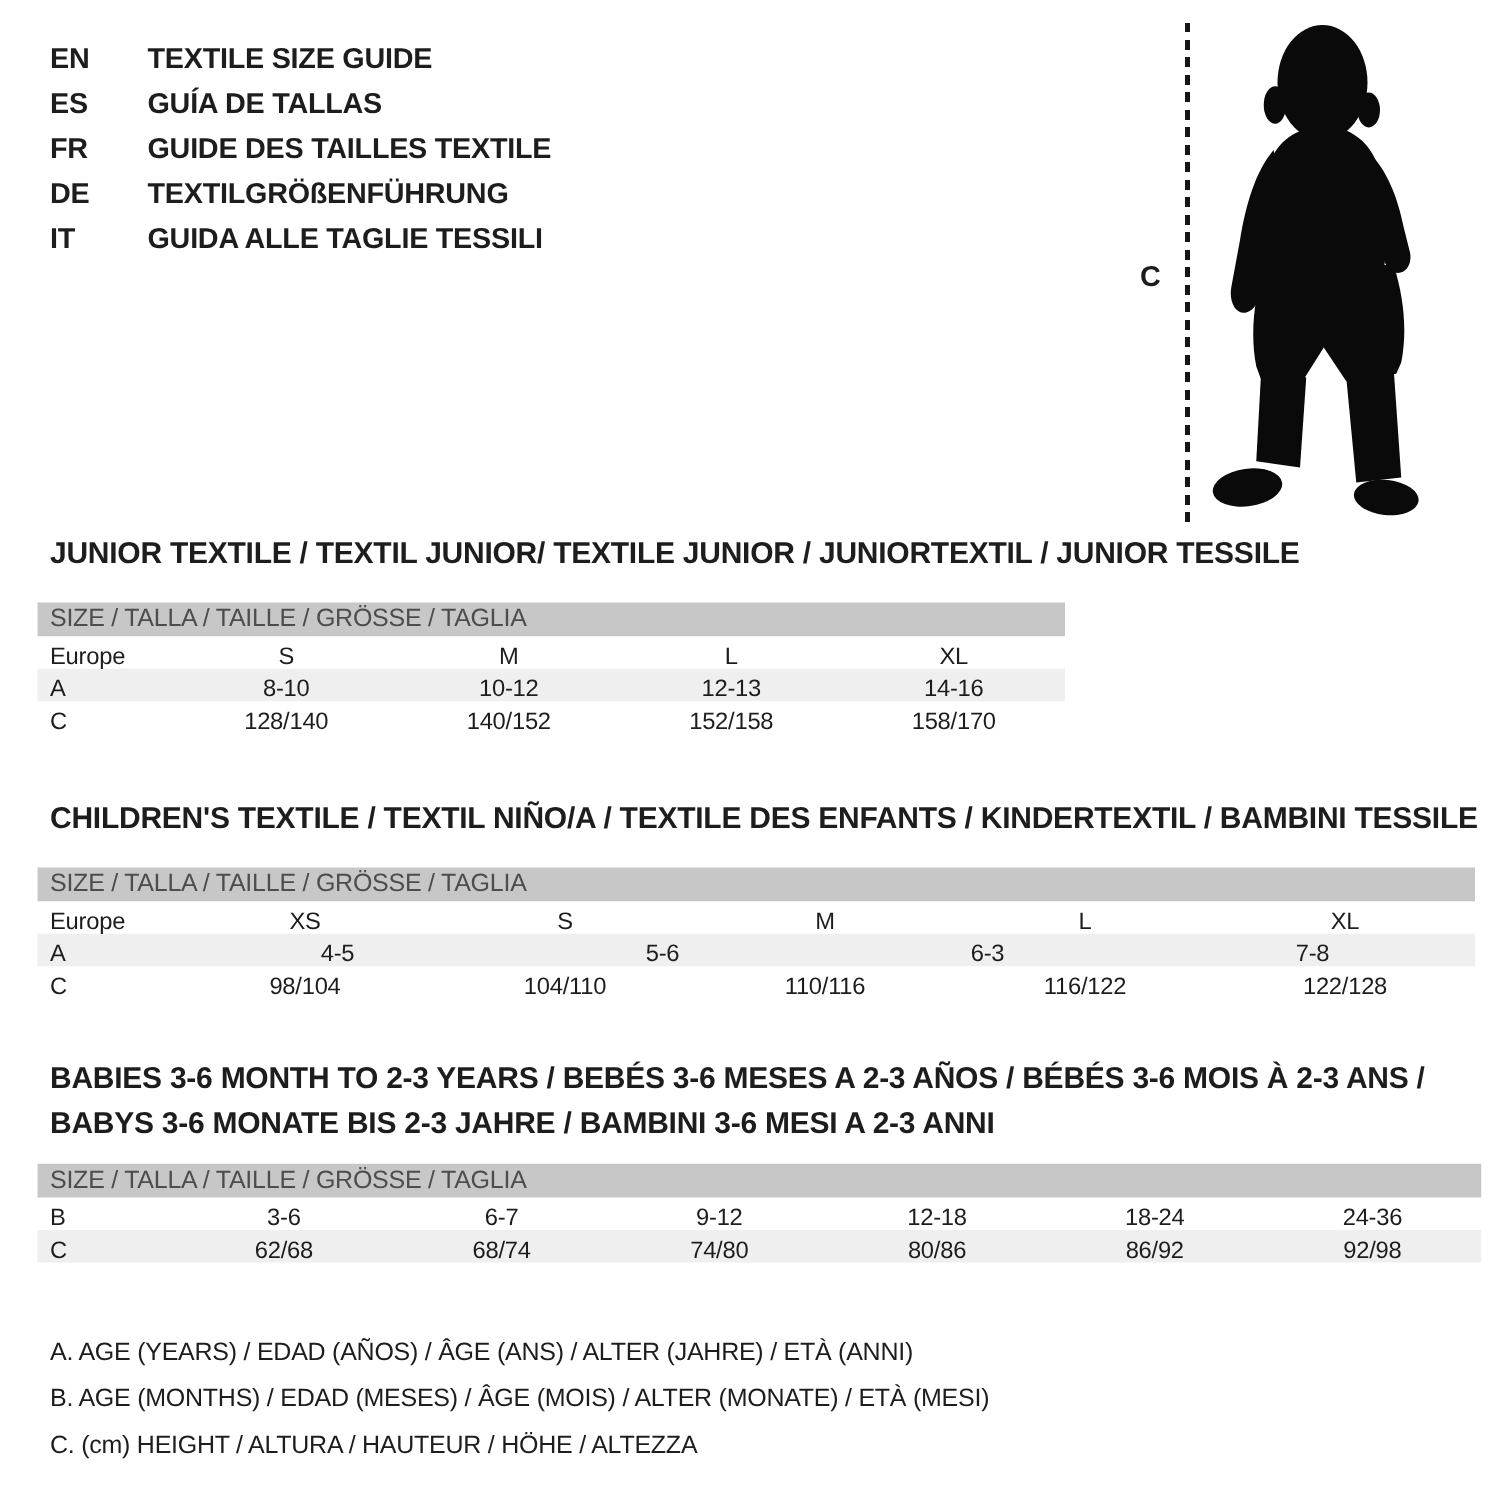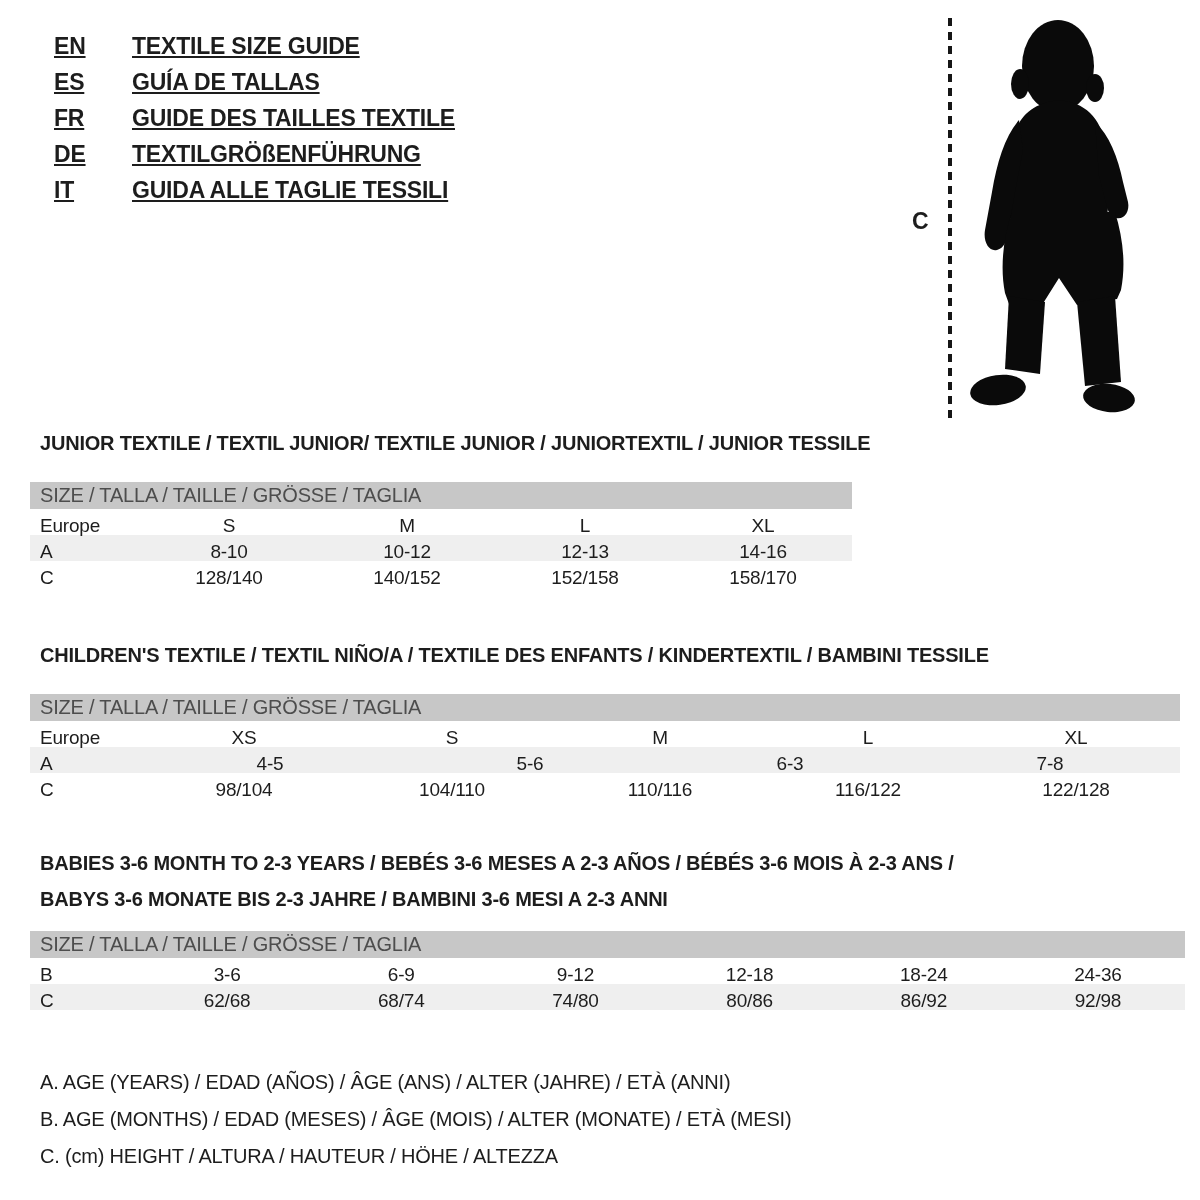--- a/index.html
+++ b/index.html
@@ -4,40 +4,40 @@
 <style>
   html,body{margin:0;padding:0;background:#ffffff;}
   .page{
     position:relative;width:1200px;height:1200px;overflow:hidden;
     background:var(--page-bg,#ffffff);
     color:var(--text-color,#1d1d1d);
     font-family:"Liberation Sans", sans-serif;
     letter-spacing:-0.2px;
   }
   
-  .lang-table{position:absolute;left:54px;top:28px;text-decoration:underline;}
+  .lang-table{position:absolute;left:40px;top:28px;}
   .lang-row{display:flex;height:36px;align-items:center;font-weight:700;font-size:23px;}
   .lang-code{width:78px;flex:0 0 78px;}
   .lang-title{white-space:nowrap;text-align:center;}
   
   .measure-line{
     position:absolute;left:948px;top:18px;width:4px;height:400px;
     background:repeating-linear-gradient(to bottom,#161616 0 8px,transparent 8px 14px);
   }
   .measure-label{position:absolute;left:912px;top:208px;font-size:23px;font-weight:700;}
   .silhouette{position:absolute;left:957px;top:12px;width:185px;height:405px;}
   
   .section{position:absolute;left:30px;}
   .sec-junior{top:430px;}
   .sec-children{top:642px;}
   .sec-babies{top:845px;}
   .sec-junior .size-bar,.sec-junior .grid{width:822px;}
   .sec-children .size-bar,.sec-children .grid{width:1150px;}
   .sec-babies .size-bar,.sec-babies .grid{width:1155px;}
-  .section-heading{padding-left:10px;font-weight:700;font-size:20px;line-height:26px;margin:0 0 26px 0;white-space:nowrap;}
+  .section-heading{padding-left:10px;font-weight:700;font-size:24px;line-height:26px;margin:0 0 26px 0;white-space:nowrap;}
   .sec-babies .section-heading{line-height:36px;margin-bottom:14px;}
   .size-bar{
     height:27px;line-height:27px;background:var(--bar-bg,#c7c7c7);
     color:var(--bar-text,#4d4d4d);font-weight:400;font-size:20px;
     padding-left:10px;box-sizing:border-box;white-space:nowrap;
   }
   .grid-row{display:flex;height:26px;line-height:33px;font-size:19px;}
   .grid-row.alt{background:var(--alt-row-bg,#efefef);}
   .row-label{width:110px;flex:0 0 110px;padding-left:10px;box-sizing:border-box;}
   .row-cell{flex:1 1 0;text-align:center;}
@@ -162,21 +162,21 @@
       <div class="section sec-babies">
         <div class="section-heading">
           <div class="heading-line">BABIES 3-6 MONTH TO 2-3 YEARS / BEBÉS 3-6 MESES A 2-3 AÑOS / BÉBÉS 3-6 MOIS À 2-3 ANS /</div>
           <div class="heading-line">BABYS 3-6 MONATE BIS 2-3 JAHRE / BAMBINI 3-6 MESI A 2-3 ANNI</div>
         </div>
         <div class="size-bar">SIZE / TALLA / TAILLE / GRÖSSE / TAGLIA</div>
         <div class="grid">
           <div class="grid-row">
             <div class="row-label">B</div>
             <div class="row-cell">3-6</div>
-            <div class="row-cell">6-9</div>
+            <div class="row-cell">6-7</div>
             <div class="row-cell">9-12</div>
             <div class="row-cell">12-18</div>
             <div class="row-cell">18-24</div>
             <div class="row-cell">24-36</div>
           </div>
           <div class="grid-row alt">
             <div class="row-label">C</div>
             <div class="row-cell">62/68</div>
             <div class="row-cell">68/74</div>
             <div class="row-cell">74/80</div>

